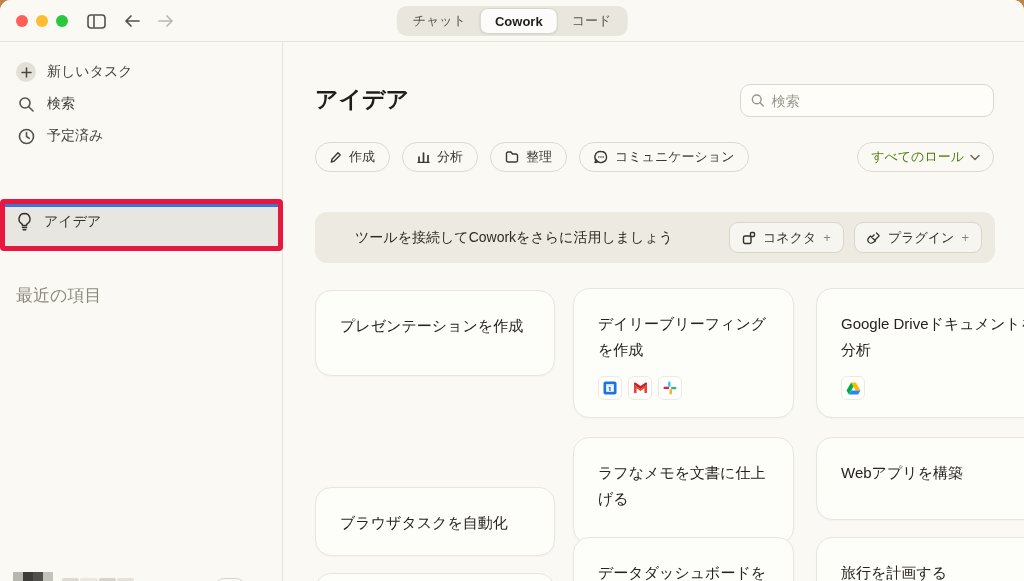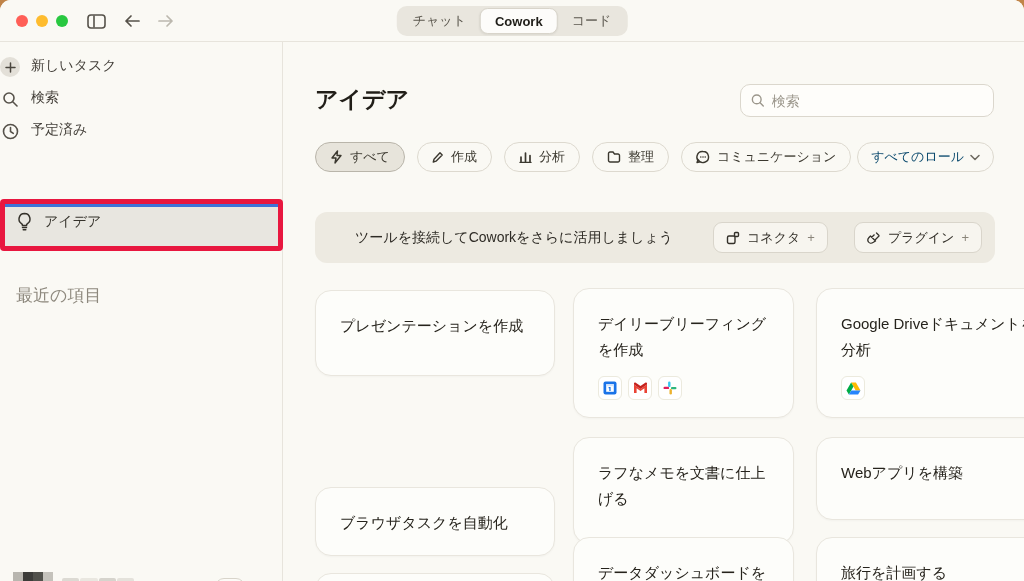--- a/index.html
+++ b/index.html
@@ -11,21 +11,21 @@
   .topbar { position:absolute; left:0; top:0; right:0; height:42px; border-bottom:1px solid #e7e4dc; background:#faf9f4; }
   .lights { position:absolute; left:16px; top:15px; display:flex; gap:8px; }
   .light { width:12px; height:12px; border-radius:50%; }
   .tb-icon { position:absolute; top:12px; width:20px; height:18px; display:flex; align-items:center; justify-content:center; }
   .seg { position:absolute; left:50%; top:6px; transform:translateX(-50%); height:30px; background:#e9e6de; border-radius:10px; display:flex; align-items:center; padding:2px; }
   .seg-tab { height:26px; padding:0 14px; display:flex; align-items:center; font-size:13px; color:#5a564d; border-radius:8px; cursor:default; }
   .seg-tab.sel { background:#fdfcfa; border:1px solid #d8d4ca; color:#1f1d18; font-weight:700; box-shadow:0 1px 2px rgba(0,0,0,.06); }
 
   
   .sidebar { position:absolute; left:0; top:42px; bottom:0; width:283px; border-right:1px solid #e7e4dc; background:#faf9f4; }
-  .side-row { position:absolute; left:0; width:283px; height:30px; display:flex; align-items:flex-start; gap:11px; font-size:14px; color:#44403a; cursor:default; }
+  .side-row { position:absolute; left:0; width:283px; height:30px; display:flex; align-items:center; padding-left:16px; gap:11px; font-size:14px; color:#44403a; cursor:default; }
   .side-row .ic { width:20px; height:20px; display:flex; align-items:center; justify-content:center; flex:0 0 20px; }
   .plus-circle { width:20px; height:20px; border-radius:50%; background:#e3e0d8; display:flex; align-items:center; justify-content:center; }
   .section-label { position:absolute; left:16px; top:242px; font-size:17px; color:#8d887d; }
 
   
   .annotation-box { position:absolute; left:0; top:157px; width:283px; height:52px; border:5px solid #e8173f; border-radius:4px; background:#e8e6e0; z-index:30; }
   .annotation-line { position:absolute; left:0; right:0; top:0; height:3px; background:#3c74d8; }
   .annotation-box .row-inner { position:absolute; left:11px; top:8px; display:flex; align-items:center; gap:11px; font-size:14px; color:#35322b; }
 
   
@@ -37,25 +37,25 @@
 
   
   .main-title { position:absolute; left:315px; top:84px; font-size:23px; font-weight:700; color:#211e18; }
   .search-box { position:absolute; left:740px; top:84px; width:254px; height:33px; border:1px solid #dbd7cd; background:#fefdfa; border-radius:10px; display:flex; align-items:center; padding:0 10px; gap:7px; }
   .search-box input { border:none; outline:none; background:transparent; font-size:14px; color:#3a362f; width:100%; font-family:inherit; }
   .search-box input::placeholder { color:#9b968b; }
 
   .chips { position:absolute; left:315px; top:142px; display:flex; gap:12px; }
   .chip { height:30px; border-radius:15px; display:flex; align-items:center; gap:7px; padding:0 14px; font-size:13px; color:#3b382f; border:1px solid #ddd9cf; background:#faf9f4; cursor:default; white-space:nowrap; }
   .chip.sel { background:#e7e4db; border-color:#b9b5aa; }
-  .role-dd { position:absolute; right:30px; top:142px; height:30px; border-radius:15px; border:1px solid #ddd9cf; background:#faf9f4; display:flex; align-items:center; gap:6px; padding:0 13px; font-size:13px; color:#0c4a6e; }
+  .role-dd { position:absolute; right:30px; top:142px; height:30px; border-radius:15px; border:1px solid #ddd9cf; background:#faf9f4; display:flex; align-items:center; gap:6px; padding:0 13px; font-size:13px; color:#4d7c0f; }
 
   .banner { position:absolute; left:315px; top:212px; width:680px; height:51px; background:#edeae1; border-radius:12px; display:flex; align-items:center; }
   .banner-text { margin-left:40px; font-size:14px; font-weight:500; color:#2e2b25;text-align:right; }
-  .banner-btns { position:absolute; right:13px; display:flex; gap:26px; }
+  .banner-btns { position:absolute; right:13px; display:flex; gap:10px; }
   .banner-btn { height:31px; border-radius:9px; border:1px solid #d9d5cb; background:#f7f5ef; display:flex; align-items:center; gap:7px; padding:0 12px; font-size:13px; color:#34312a; }
   .banner-btn .plus { color:#8a857a; }
 
   .card { position:absolute; background:#fdfdfa; border:1px solid #e9e6de; border-radius:16px; box-shadow:0 1px 2px rgba(0,0,0,.03); padding:22px 24px; }
   .card-title { font-size:15px; line-height:26px; color:#26231c; }
   .badges { display:flex; gap:6px; margin-top:13px; }
   .badge { width:24px; height:24px; border-radius:6px; border:1px solid #eceade; background:#fff; display:flex; align-items:center; justify-content:center; }
 
   svg { display:block; }
 </style>
@@ -170,26 +170,20 @@
 
   <div class="search-box">
     <svg width="15" height="15" viewBox="0 0 15 15">
         <circle cx="6.3" cy="6.3" r="4.8" fill="none" stroke="#9b968b" stroke-width="1.5"></circle>
         <path d="M10 10l3.5 3.5" stroke="#9b968b" stroke-width="1.5" stroke-linecap="round"></path>
       </svg>
     <input type="text" placeholder="検索" style="">
   </div>
 
   <div class="chips">
-    <div class="chip sel">
-      <svg width="13" height="14" viewBox="0 0 13 14">
-          <path d="M7.5 1L2 8h4l-1 5 6-7.5H7z" fill="none" stroke="#3b382f" stroke-width="1.4" stroke-linejoin="round"></path>
-        </svg>
-      <span>すべて</span>
-    </div>
     <div class="chip">
       <svg width="12" height="13" viewBox="0 0 12 13">
           <path d="M8 1.8l2.2 2.2L4 10.2 1.3 11 2 8.2z" fill="none" stroke="#3b382f" stroke-width="1.4" stroke-linejoin="round"></path>
         </svg>
       <span>作成</span>
     </div>
     <div class="chip">
       <svg width="13" height="12" viewBox="0 0 13 12">
           <path d="M2 10.5V6M6.5 10.5V2M11 10.5V4.5" stroke="#3b382f" stroke-width="1.7" stroke-linecap="round"></path>
           <path d="M1 11.5h11" stroke="#3b382f" stroke-width="1.3" stroke-linecap="round"></path>

